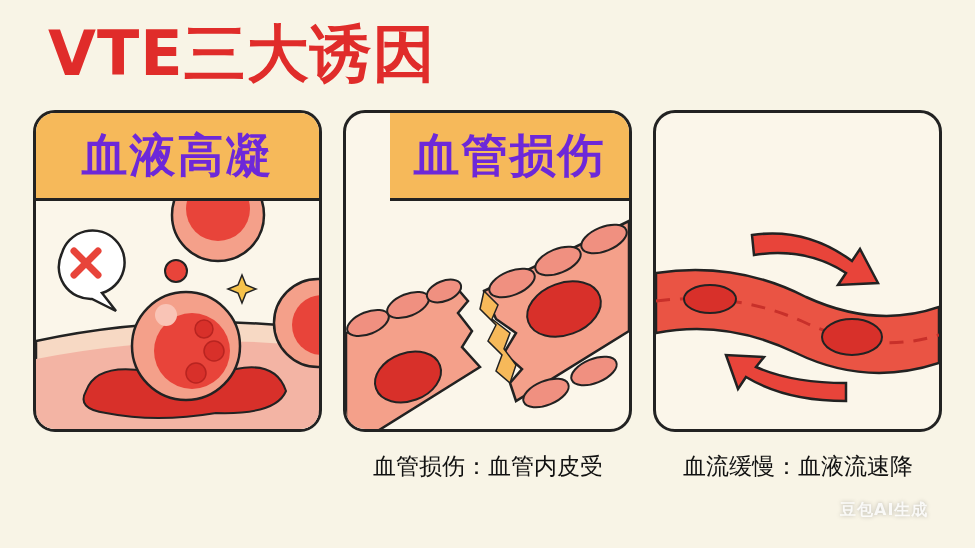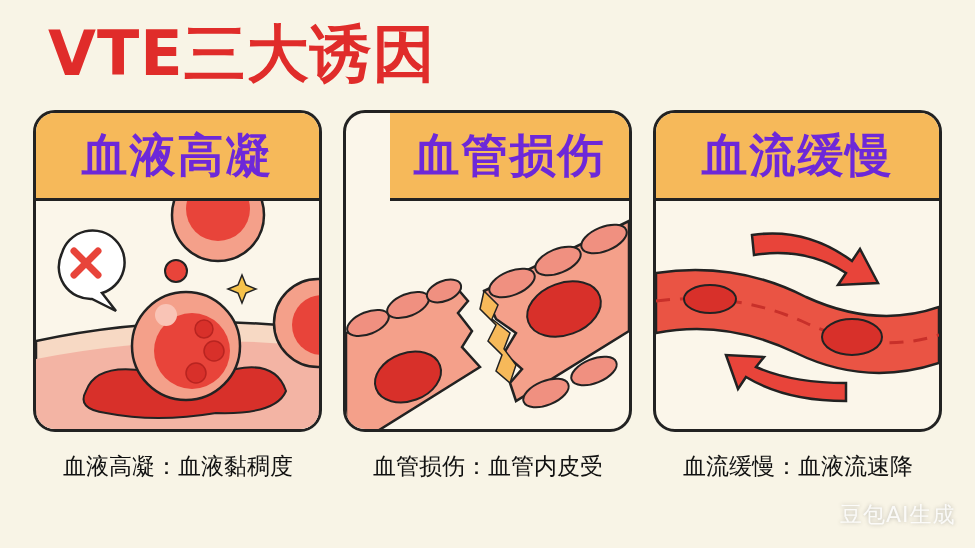--- a/index.html
+++ b/index.html
@@ -24,21 +24,21 @@
     display: flex; align-items: center; justify-content: center;
     font-size: 46px; font-weight: bold; color: #6d28d9; letter-spacing: 2px;
   }
   .card-art { position: absolute; left: 0; top: 88px; width: 100%; height: 231px; }
   .caption {
     position: absolute; top: 448px; width: 300px; text-align: center;
     font-size: 23px; line-height: 37px; color: #111;
   }
   .watermark {
     position: absolute; left: 840px; top: 500px;
-    font-size: 22px; font-weight: normal; color: rgba(255,255,255,0.85);
+    font-size: 16px; font-weight: bold; color: rgba(255,255,255,0.85);
     text-shadow: 0 0 4px rgba(0,0,0,0.25); letter-spacing: 1px;
   }
 </style>
 </head>
 <body>
 
 <div class="title">VTE三大诱因</div>
 
 <div class="card" style="left:33px;">
   <div class="card-head">血液高凝</div>
@@ -66,21 +66,20 @@
 
     <circle cx="150" cy="145" r="54" fill="#f4a08a" stroke="#222" stroke-width="2.5"></circle>
     <circle cx="156" cy="150" r="38" fill="#e8443a"></circle>
     <circle cx="168" cy="128" r="9" fill="#d8302a" stroke="#b82420" stroke-width="1.5"></circle>
     <circle cx="178" cy="150" r="10" fill="#d8302a" stroke="#b82420" stroke-width="1.5"></circle>
     <circle cx="160" cy="172" r="10" fill="#d8302a" stroke="#b82420" stroke-width="1.5"></circle>
     <circle cx="130" cy="114" r="11" fill="#f9c4b6"></circle>
   </svg>
 </div>
 <div class="caption" style="left:28px;">
-  <div>血液高凝：血液黏稠度</div>
 </div>
 
 <div class="card" style="left:343px;padding-left:44px;">
   <div class="card-head">血管损伤</div>
   <svg class="card-art" viewBox="0 0 283 231">
 
     <path d="M0 132 L110 86 L122 100 L112 112 L126 130 L116 146 L134 166 L30 231 L0 231 Z" fill="#f4a08a" stroke="#222" stroke-width="2.5"></path>
     <ellipse cx="62" cy="176" rx="34" ry="24" fill="#d8302a" stroke="#222" stroke-width="2" transform="rotate(-20 62 176)"></ellipse>
     <g fill="#f09080" stroke="#222" stroke-width="2">
       <ellipse cx="22" cy="122" rx="22" ry="11" transform="rotate(-22 22 122)"></ellipse>
@@ -98,21 +97,20 @@
       <ellipse cx="200" cy="192" rx="24" ry="12" transform="rotate(-22 200 192)"></ellipse>
       <ellipse cx="248" cy="170" rx="24" ry="12" transform="rotate(-22 248 170)"></ellipse>
     </g>
   </svg>
 </div>
 <div class="caption" style="left:338px;">
   <div>血管损伤：血管内皮受</div>
 </div>
 
 <div class="card" style="left:653px;">
-  <div class="card-head">血流缓慢</div>
   <svg class="card-art" viewBox="0 0 283 231">
 
     <path d="M96 34 Q150 26 196 60 L204 48 L222 82 L182 84 L190 72 Q150 46 98 54 Z" fill="#e8443a" stroke="#222" stroke-width="2.5"></path>
     <path d="M190 200 Q130 200 90 176 L82 188 L70 154 L108 156 L100 166 Q136 182 190 182 Z" fill="#e8443a" stroke="#222" stroke-width="2.5"></path>
 
     <path d="M0 72 Q80 60 150 96 Q220 128 283 106 L283 162 Q210 186 140 152 Q70 118 0 132 Z" fill="#ea5444" stroke="#222" stroke-width="2.5"></path>
     <path d="M0 100 Q80 90 150 122 Q220 154 283 134" fill="none" stroke="#c8302a" stroke-width="3" stroke-dasharray="14 10"></path>
     <ellipse cx="54" cy="98" rx="26" ry="14" fill="#d8302a" stroke="#222" stroke-width="2"></ellipse>
     <ellipse cx="196" cy="136" rx="30" ry="18" fill="#d8302a" stroke="#222" stroke-width="2"></ellipse>
   </svg>

